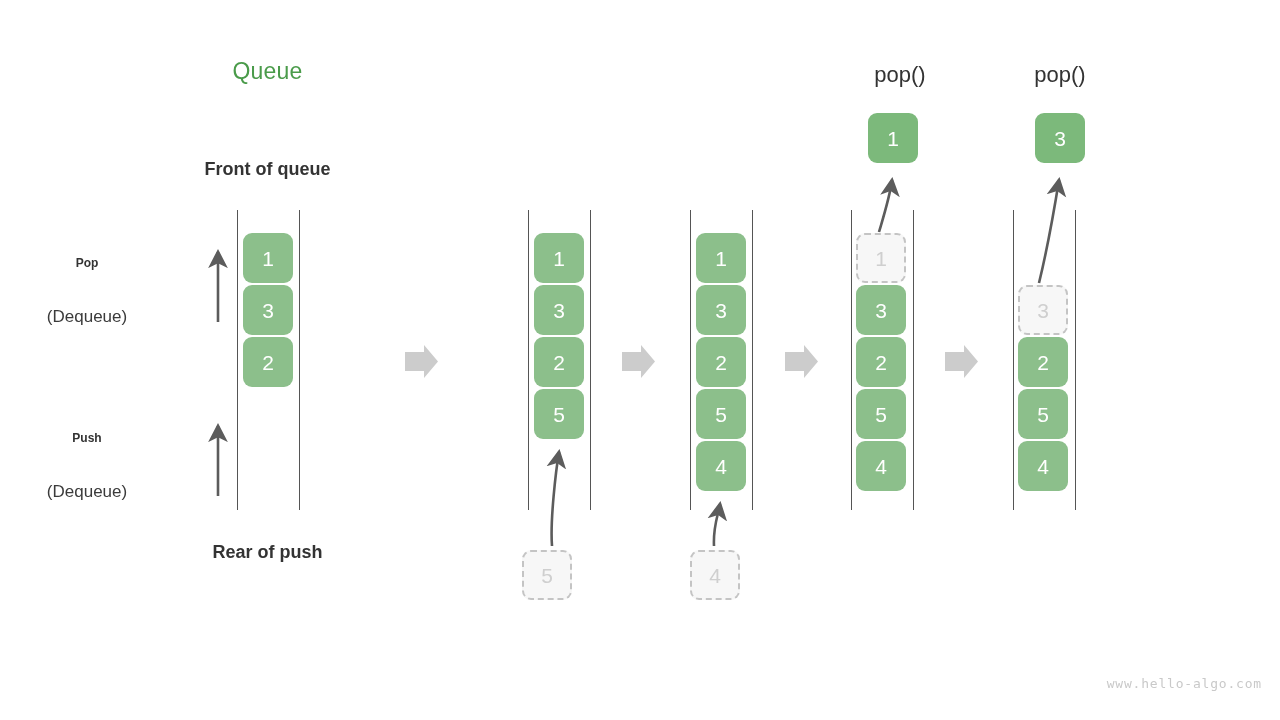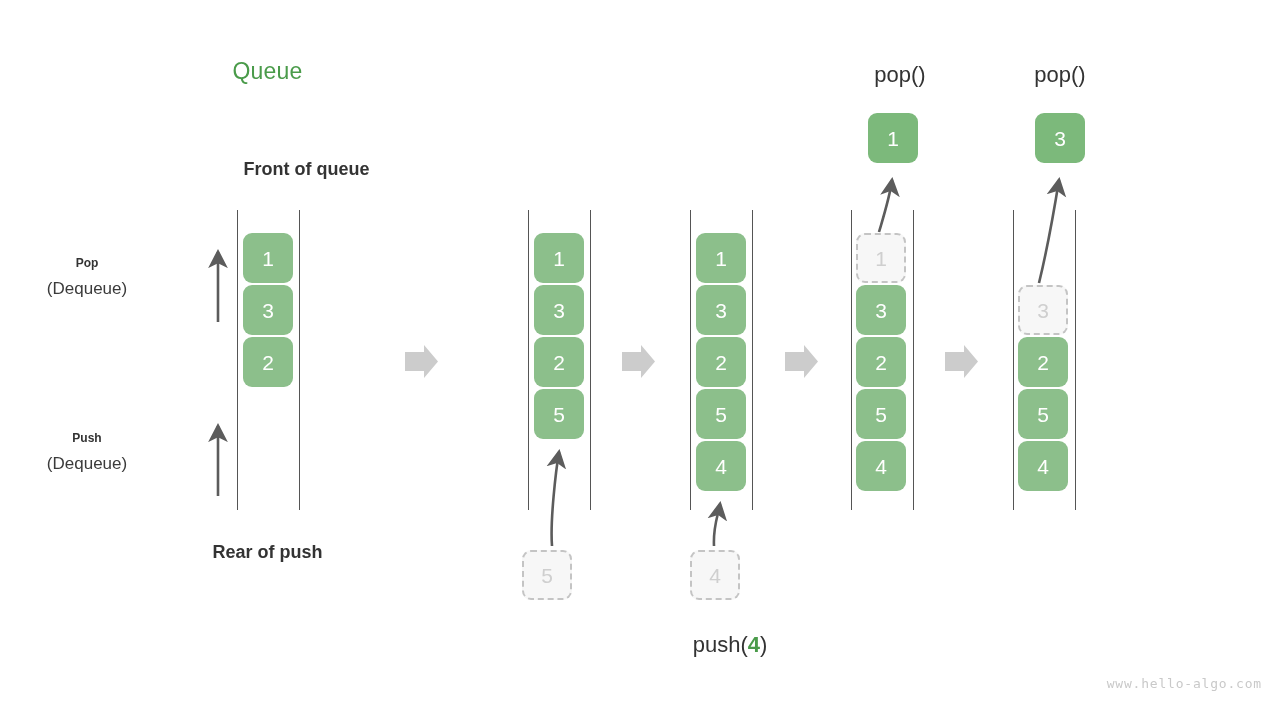--- a/index.html
+++ b/index.html
@@ -32,21 +32,20 @@
     font-weight: normal;
     color: #4a9b4a;
     letter-spacing: 0.2px;
   }
   .lbl-front {
     left: 0; top: 159px; width: 535px;
     text-align: center;
     font-size: 18px;
     font-weight: bold;
     color: #333333;
-    padding-left: 39px;
   }
   .lbl-rear {
     left: 0; top: 542px; width: 535px;
     text-align: center;
     font-size: 18px;
     font-weight: bold;
     color: #333333;
   }
   .side-label {
     width: 170px;
@@ -57,20 +56,21 @@
     font-size: 12px;
     font-weight: bold;
     color: #333333;
     line-height: 26px;
   }
   .side-label .small {
     font-size: 17px;
     font-weight: normal;
     color: #3b3b3b;
     line-height: 26px;
+    margin-top: 28px;
   }
   .lbl-pop  { top: 250px; }
   .lbl-push { top: 425px; }
 
   
   .mono {
     font-family: Liberation Sans, sans-serif;
     font-size: 22px;
     color: #333333;
     letter-spacing: 0px;
@@ -161,23 +161,20 @@
   <div class="abs cell ghost" style="left:522px; top:550px;">5</div>
 
   <div class="abs rail" style="left:690px; top:210px; height:300px;"></div>
   <div class="abs rail" style="left:752px; top:210px; height:300px;"></div>
   <div class="abs cell filled" style="left:696px; top:233px;">1</div>
   <div class="abs cell filled" style="left:696px; top:285px;">3</div>
   <div class="abs cell filled" style="left:696px; top:337px;">2</div>
   <div class="abs cell filled" style="left:696px; top:389px;">5</div>
   <div class="abs cell filled" style="left:696px; top:441px;">4</div>
   <div class="abs cell ghost" style="left:690px; top:550px;">4</div>
-  <div class="abs mono caption-center" style="left:630px; top:632px; width:200px;">
-    <span>push(</span><span class="num">4</span><span>)</span>
-  </div>
 
   <div class="abs mono caption-center" style="left:800px; top:62px; width:200px;">pop()</div>
   <div class="abs cell popped" style="left:868px; top:113px;">1</div>
   <div class="abs rail" style="left:851px; top:210px; height:300px;"></div>
   <div class="abs rail" style="left:913px; top:210px; height:300px;"></div>
   <div class="abs cell ghost" style="left:856px; top:233px;">1</div>
   <div class="abs cell filled" style="left:856px; top:285px;">3</div>
   <div class="abs cell filled" style="left:856px; top:337px;">2</div>
   <div class="abs cell filled" style="left:856px; top:389px;">5</div>
   <div class="abs cell filled" style="left:856px; top:441px;">4</div>

